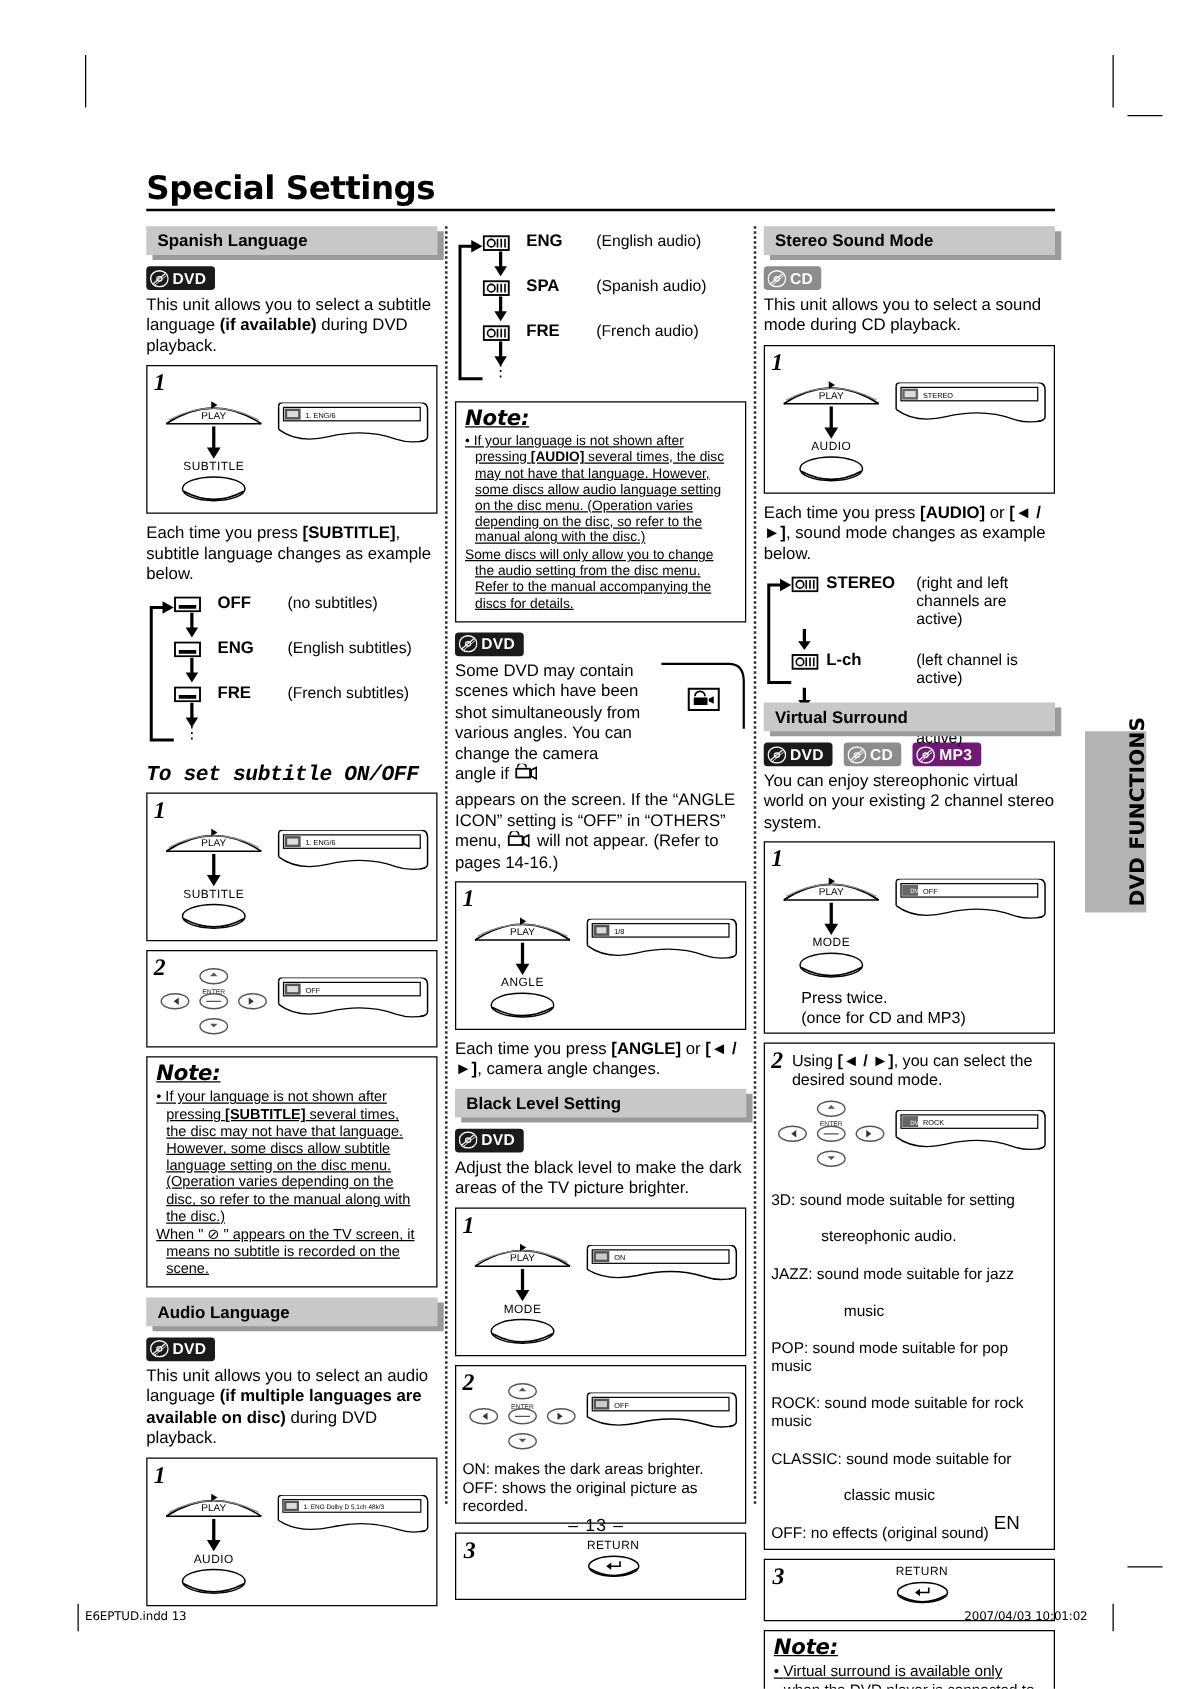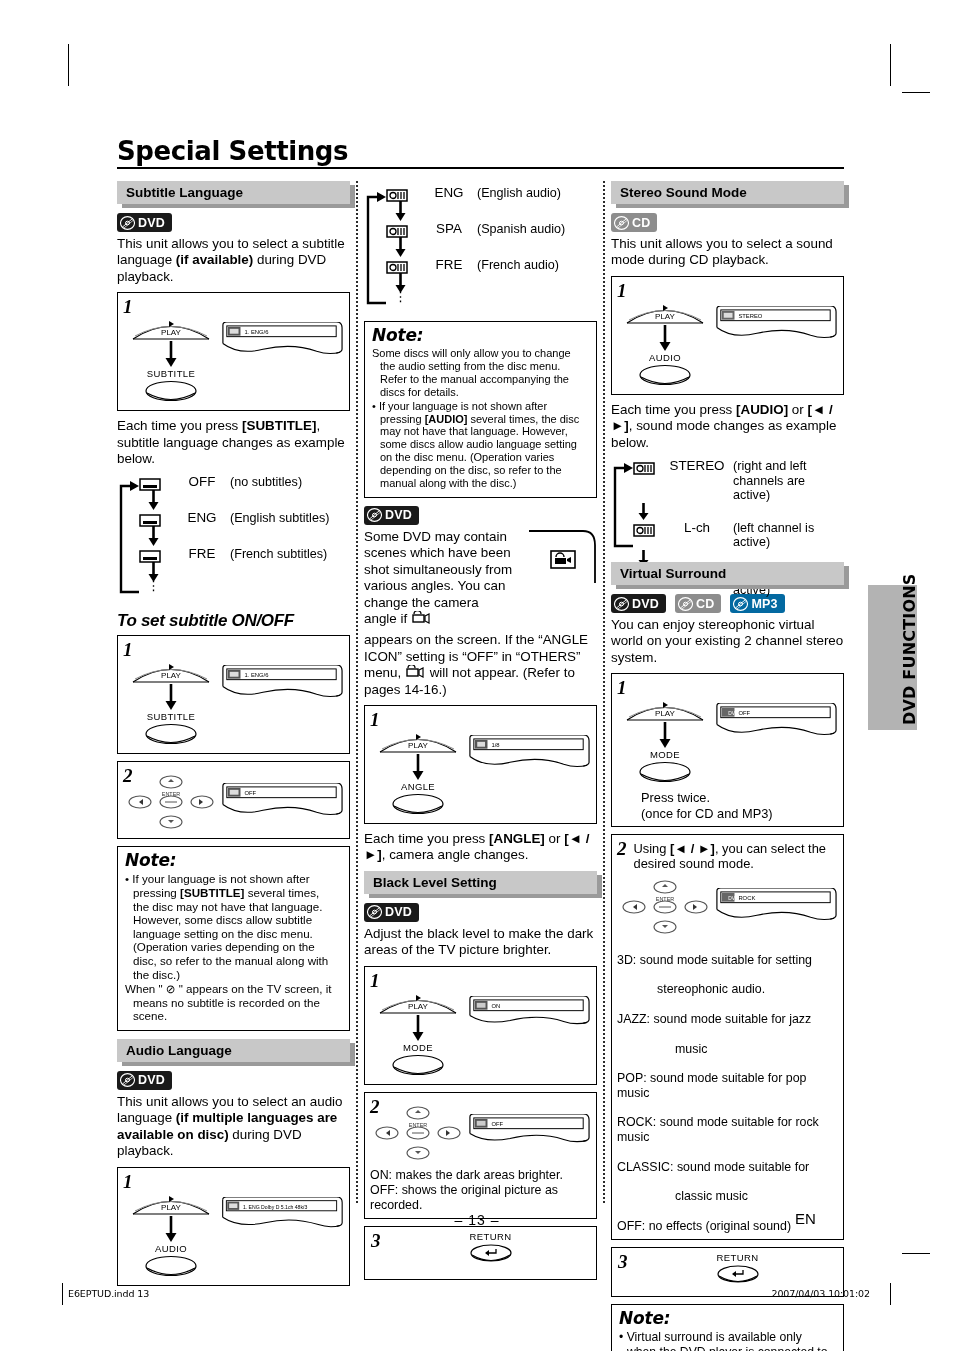--- a/index.html
+++ b/index.html
@@ -38,21 +38,21 @@
   .sec .shadow{position:absolute;left:5px;top:4px;width:100%;height:23px;
        background:#9a9a9a;z-index:1;}
 
   
   .badges{margin:6px 0 4px 0;display:flex;gap:9px;align-items:center;}
   .badge{display:inline-flex;align-items:center;border-radius:3px;
      height:19px;padding:0 7px 0 3px;color:#fff;font-weight:bold;font-size:12.5px;
      letter-spacing:.2px;}
   .badge.dvd{background:#1a1a1a;}
   .badge.cd{background:#8d8d8d;}
-  .badge.mp3{background:#0369a1;}
+  .badge.mp3{background:#701a75;}
   .disc-glyph{width:15px;height:14px;margin-right:3px;position:relative;flex:0 0 auto;}
   .disc-glyph svg{display:block;}
 
   
   p.body{font-size:13.4px;line-height:16.4px;margin:0 0 7px 0;}
   p.body b{font-weight:bold;}
 
   
   .stepbox{border:1.4px solid #000;padding:4px 5px 5px 5px;margin-bottom:7px;
       position:relative;box-sizing:border-box;background:#fff;}
@@ -73,41 +73,41 @@
   .osd{position:relative;width:100%;}
   .osd svg{display:block;width:100%;}
 
   
   .curpad{width:96px;height:60px;position:relative;margin:2px auto 0 auto;}
 
   
   .flow{position:relative;margin:4px 0 8px 0;}
   .flowrow{display:flex;align-items:flex-start;margin-left:22px;}
   .flow-icon{width:22px;height:13px;flex:0 0 22px;margin-top:3px;}
-  .flow-name{font-weight:normal;font-size:13.4px;width:56px;flex:0 0 56px;
-      margin-left:13px;text-align:center;}
+  .flow-name{font-weight:bold;font-size:13.4px;width:56px;flex:0 0 56px;
+      margin-left:13px;}
   .flow-name.wide{width:72px;flex:0 0 72px;}
   .flow-desc{font-size:12.6px;line-height:14.6px;margin-top:1px;}
   .flowarrow{margin-left:30px;width:13px;height:20px;}
   .flowdots{margin-left:30px;font-size:13px;line-height:8px;letter-spacing:0;
       color:#000;height:16px;}
 
   
-  .note{border:1.4px solid #000;padding:3px 12px 6px 7px;margin-bottom:8px;}
+  .note{border:1.4px solid #000;padding:3px 12px 6px 7px;margin-bottom:8px;text-decoration:underline;}
   .note h4{margin:0 0 2px 0;font-size:17px;font-style:italic;font-weight:bold;
       font-family:"DejaVu Sans", sans-serif;letter-spacing:-.2px;}
   .note ul{margin:0;padding:0;list-style:none;}
   .note li{font-size:11.6px;line-height:13.6px;margin-bottom:1px;
       padding-left:8px;text-indent:-8px;}
   .note li b{font-weight:bold;}
   .note.small li{font-size:11px;line-height:12.9px;}
 
   
   h3.sub{font-size:17px;font-style:italic;font-weight:bold;margin:9px 0 4px 0;
-    font-family:Liberation Sans, sans-serif;letter-spacing:-.3px;}
+    font-family:Liberation Mono, monospace;letter-spacing:-.3px;}
 
   
   .angle-wrap{position:relative;}
   .tvcorner{position:absolute;right:0;top:0;width:68px;height:62px;}
   p.body .inlineicon{display:inline-block;width:21px;height:14px;
      vertical-align:-2px;}
 
   
   .smlist{font-size:12.4px;line-height:14.6px;}
   .smlist div{margin-bottom:1px;margin-top:15px;}
@@ -148,21 +148,21 @@
     <div id="title-rule"></div>
   </div>
 
   <div class="vsep" id="sep1"></div>
   <div class="vsep" id="sep2"></div>
 
   <div class="col" id="col1">
 
     <div class="sec">
       <div class="shadow"></div>
-      <div class="bar">Subtitle Language</div>
+      <div class="bar">Spanish Language</div>
     </div>
 
     <div class="badges">
       <span class="badge dvd">
         <span class="disc-glyph">
           <svg viewBox="0 0 15 14">
               <ellipse cx="7.5" cy="7" rx="7" ry="6.4" fill="none" stroke="#fff" stroke-width="1.1"></ellipse>
               <ellipse cx="7.5" cy="7" rx="2" ry="1.8" fill="none" stroke="#fff" stroke-width="1"></ellipse>
               <path d="M2.5 11 L12 3" stroke="#fff" stroke-width="0.9"></path>
               <path d="M4 12 L13 4.5" stroke="#fff" stroke-width="0.7"></path>
@@ -464,22 +464,22 @@
       <div class="flowarrow"><svg viewBox="0 0 13 20">
             <path d="M6.5 0 L6.5 13" stroke="#000" stroke-width="2.6"></path>
             <path d="M1.5 12 L6.5 20 L11.5 12 z" fill="#000"></path>
           </svg></div>
       <div class="flowdots">⋮</div>
     </div>
 
     <div class="note small">
       <h4>Note:</h4>
       <ul>
+        <li>• If your language is not shown after pressing <b>[AUDIO]</b> several times, the disc may not have that language. However, some discs allow audio language setting on the disc menu. (Operation varies depending on the disc, so refer to the manual along with the disc.)</li>
         <li>Some discs will only allow you to change the audio setting from the disc menu. Refer to the manual accompanying the discs for details.</li>
-        <li>• If your language is not shown after pressing <b>[AUDIO]</b> several times, the disc may not have that language. However, some discs allow audio language setting on the disc menu. (Operation varies depending on the disc, so refer to the manual along with the disc.)</li>
       </ul>
     </div>
 
 
     <div class="badges">
       <span class="badge dvd">
         <span class="disc-glyph">
           <svg viewBox="0 0 15 14">
               <ellipse cx="7.5" cy="7" rx="7" ry="6.4" fill="none" stroke="#fff" stroke-width="1.1"></ellipse>
               <ellipse cx="7.5" cy="7" rx="2" ry="1.8" fill="none" stroke="#fff" stroke-width="1"></ellipse>

